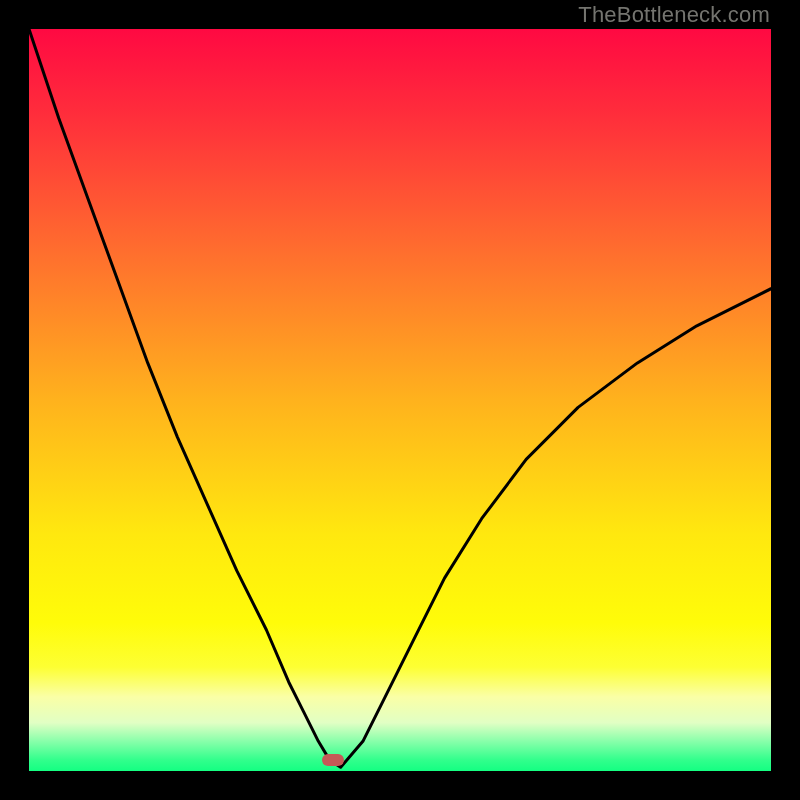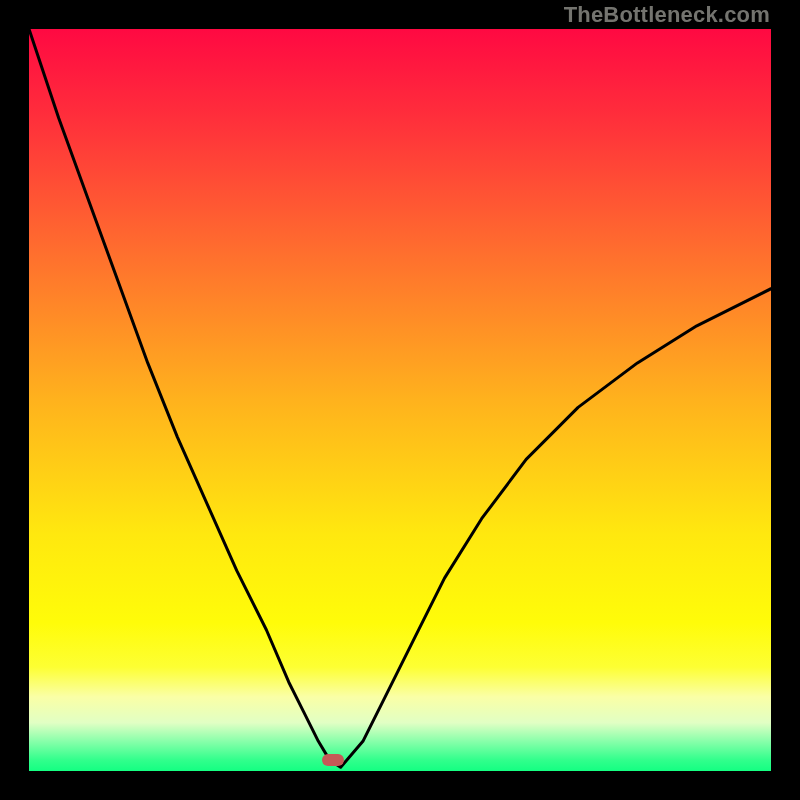--- a/index.html
+++ b/index.html
@@ -44,21 +44,21 @@
     border-radius: 6px;
     transform: translate(-50%, -50%);
   }
   .watermark {
     position: absolute;
     top: 2px;
     right: 30px;
     z-index: 5;
     color: #74746f;
     font-size: 22px;
-    font-weight: 700;
+    font-weight: 400;
     letter-spacing: 0.2px;
     text-align: right;
   }
 </style>
 </head>
 <body>
 
 <div class="frame">
 
   <div class="plot-area">

